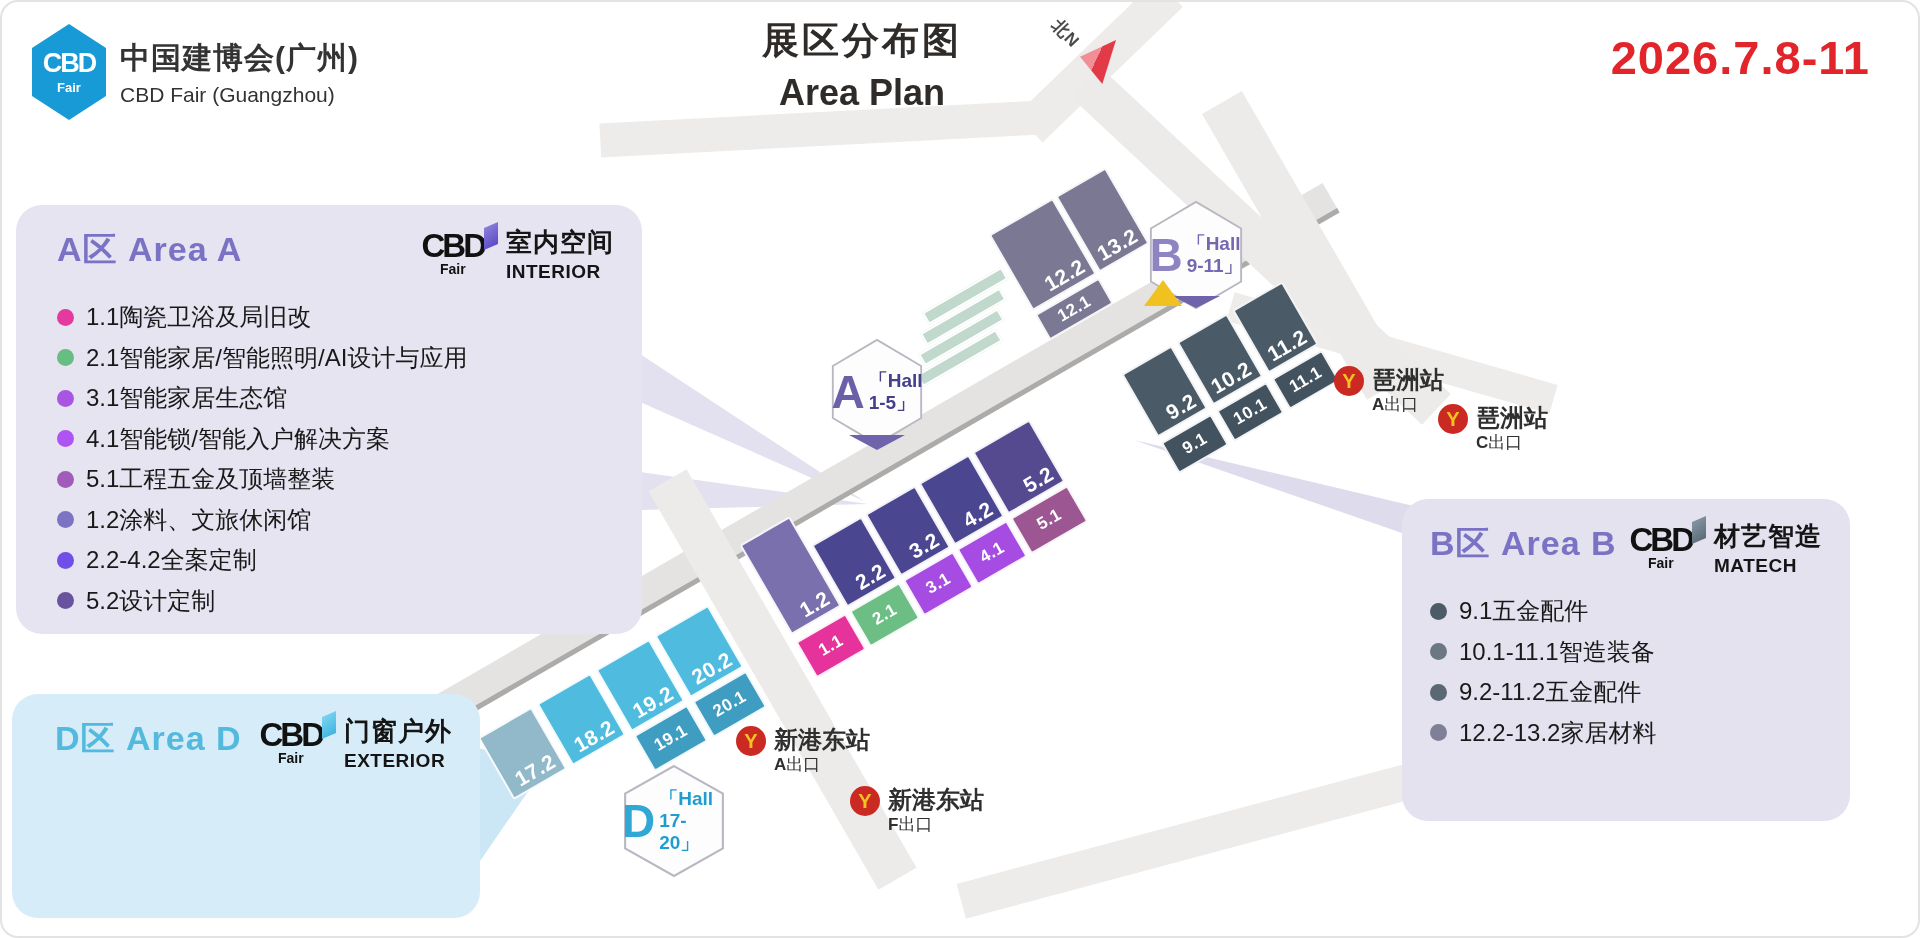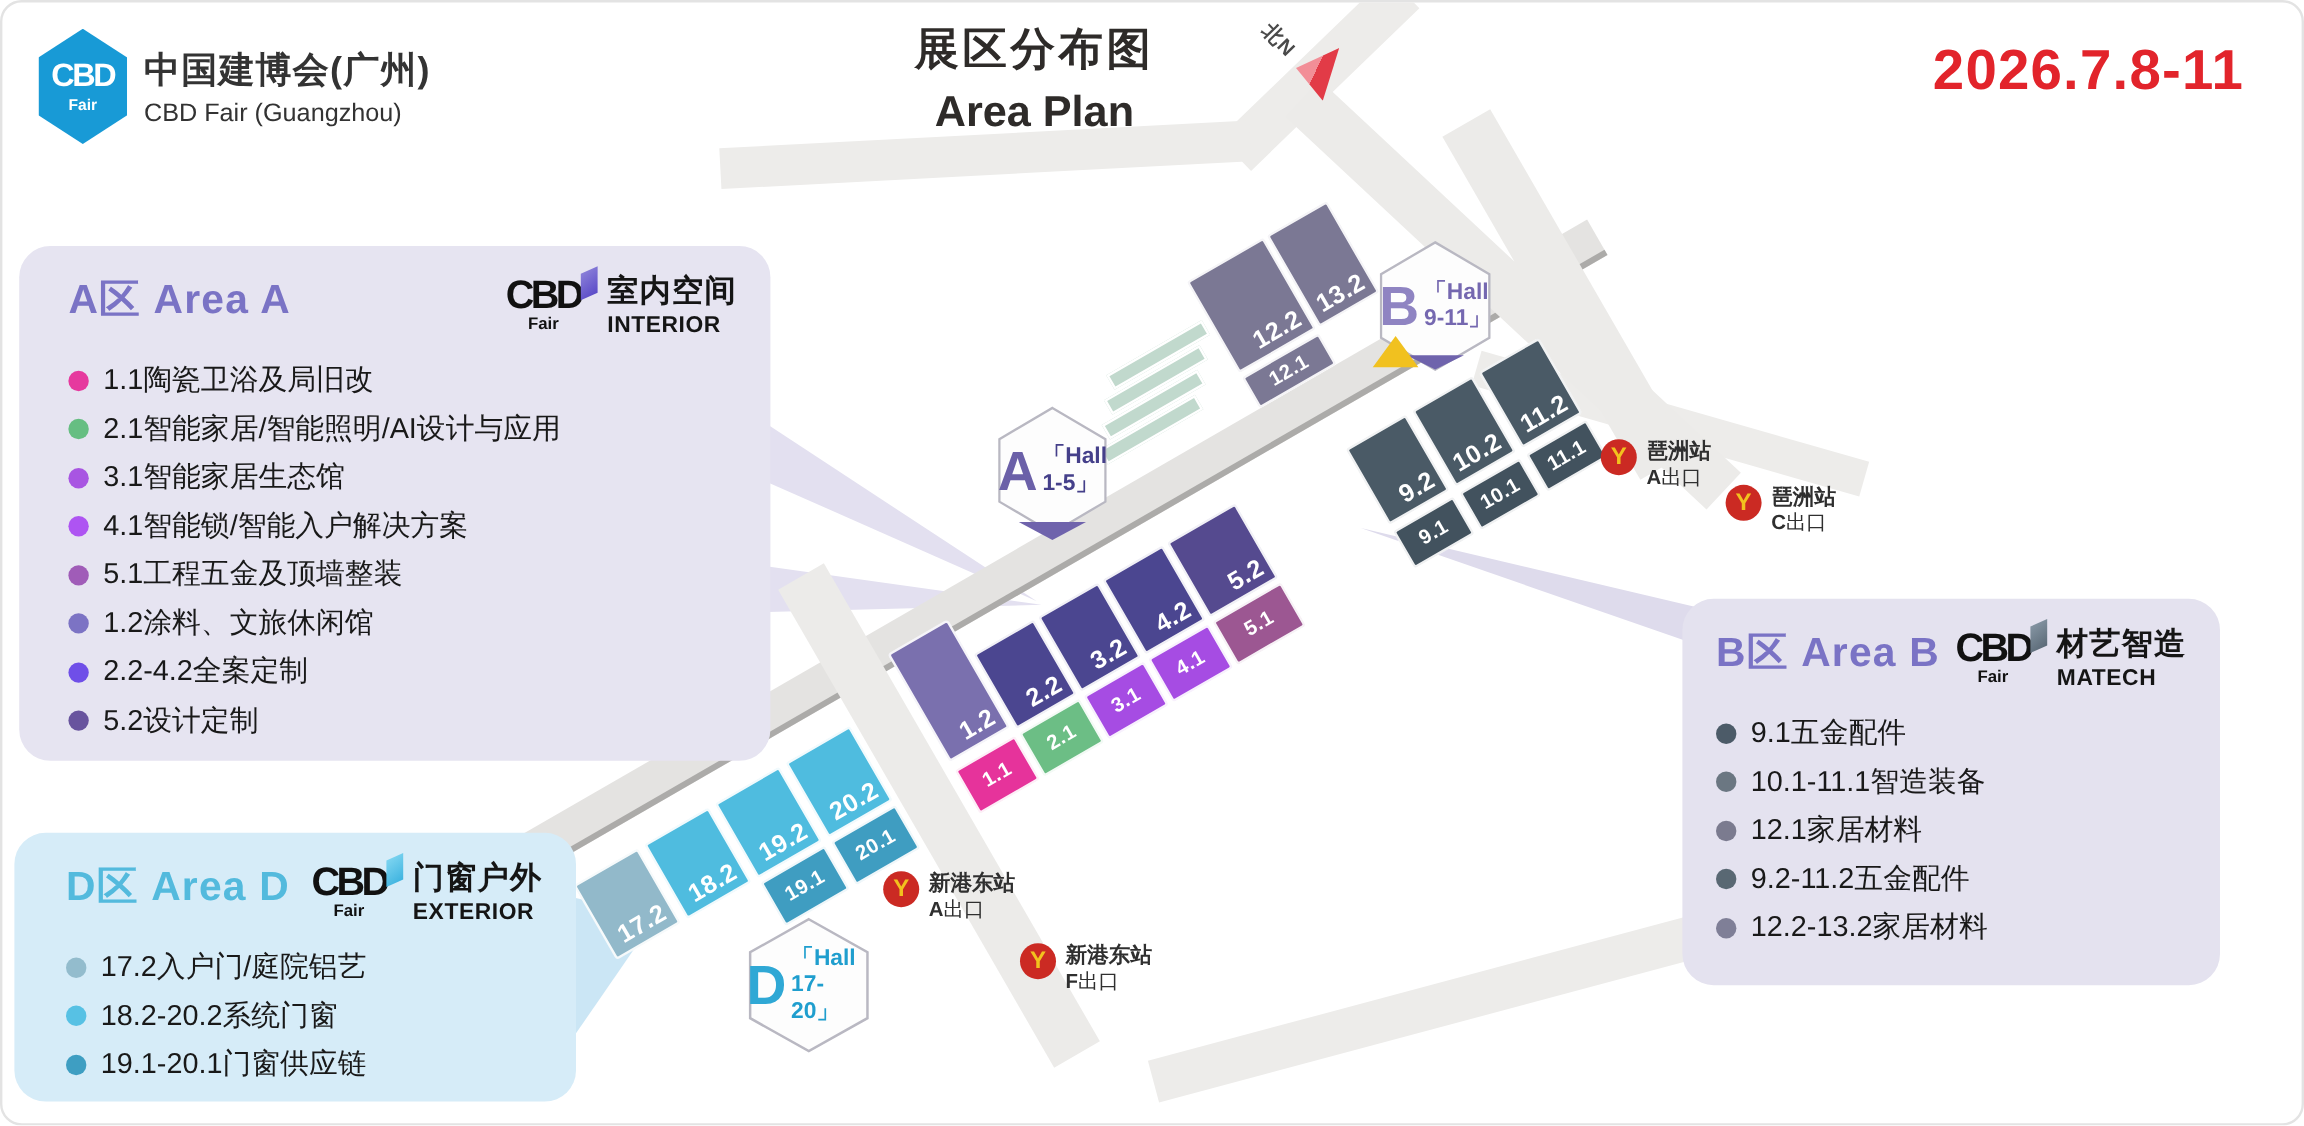--- a/index.html
+++ b/index.html
@@ -94,21 +94,21 @@
   .ptr{position:absolute;left:50%;transform:translateX(-50%);bottom:-4px;width:0;height:0;
     border-left:28px solid transparent;border-right:28px solid transparent;border-top:15px solid #6F63AC;}
   .badge-b .ptr{border-left-width:24px;border-right-width:24px;border-top-width:12px;bottom:2px;}
   .ytri{position:absolute;left:1142px;top:278px;width:0;height:0;z-index:6;
     border-left:19px solid transparent;border-right:19px solid transparent;border-bottom:26px solid #F1C11F;}
 
   
   .metro{position:absolute;display:flex;gap:8px;z-index:6;}
   .micon{width:30px;height:30px;border-radius:50%;background:#CB2A23;color:#F2C21E;display:flex;align-items:center;justify-content:center;
     font-size:20px;font-weight:900;flex:0 0 auto;}
-  .mst{font-size:18px;font-weight:700;color:#2F2F2F;line-height:1.15;}
+  .mst{font-size:24px;font-weight:700;color:#2F2F2F;line-height:1.15;}
   .mex{font-size:17px;color:#2F2F2F;line-height:1.25;}
   .mex b{font-weight:800;}
   .m-pza{left:1332px;top:364px;} .m-pzc{left:1436px;top:402px;}
   .m-xga{left:734px;top:724px;} .m-xgf{left:848px;top:784px;}
 
   
   .panel{position:absolute;border-radius:26px;z-index:5;padding:22px 28px;}
   .panel-a{left:14px;top:203px;width:626px;height:429px;background:#E6E4F1;padding-left:41px;}
   .panel-b{left:1400px;top:497px;width:448px;height:322px;background:#E4E2EF;}
   .panel-d{left:10px;top:692px;width:468px;height:224px;background:#D6ECF8;padding-left:43px;}
@@ -391,24 +391,20 @@
     <ul class="items">
         <li>
           <span class="dot" style="background: rgb(76, 91, 104);"></span>
           <span>9.1五金配件</span>
         </li>
         <li>
           <span class="dot" style="background: rgb(107, 119, 130);"></span>
           <span>10.1-11.1智造装备</span>
         </li>
         <li>
-          <span class="dot" style="background: rgb(123, 123, 143);"></span>
-          <span>12.1家居材料</span>
-        </li>
-        <li>
           <span class="dot" style="background: rgb(89, 104, 115);"></span>
           <span>9.2-11.2五金配件</span>
         </li>
         <li>
           <span class="dot" style="background: rgb(127, 127, 151);"></span>
           <span>12.2-13.2家居材料</span>
         </li>
       </ul>
   </section>
 
@@ -420,29 +416,15 @@
           <span class="cbd-word">CBD</span>
           <span class="flag flag-d"></span>
           <span class="cbd-fair">Fair</span>
         </div>
         <div class="tag">
           <div class="tag-cn">门窗户外</div>
           <div class="tag-en">EXTERIOR</div>
         </div>
       </div>
     </div>
-    <ul class="items">
-        <li>
-          <span class="dot" style="background: rgb(147, 188, 205);"></span>
-          <span>17.2入户门/庭院铝艺</span>
-        </li>
-        <li>
-          <span class="dot" style="background: rgb(87, 193, 228);"></span>
-          <span>18.2-20.2系统门窗</span>
-        </li>
-        <li>
-          <span class="dot" style="background: rgb(62, 158, 194);"></span>
-          <span>19.1-20.1门窗供应链</span>
-        </li>
-      </ul>
   </section>
 
 </div>
 
 </body></html>

